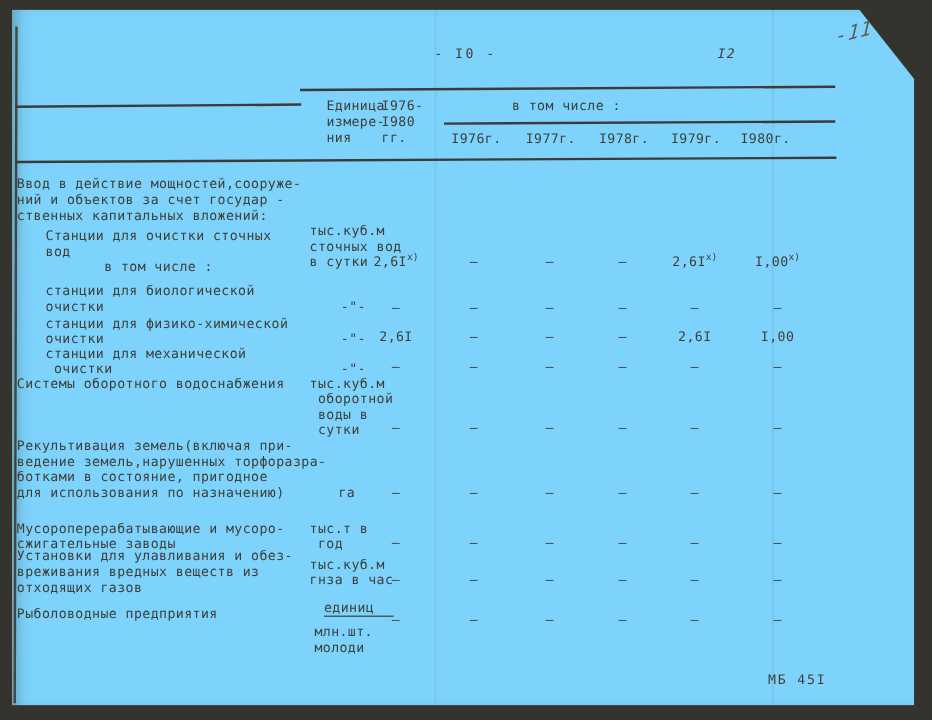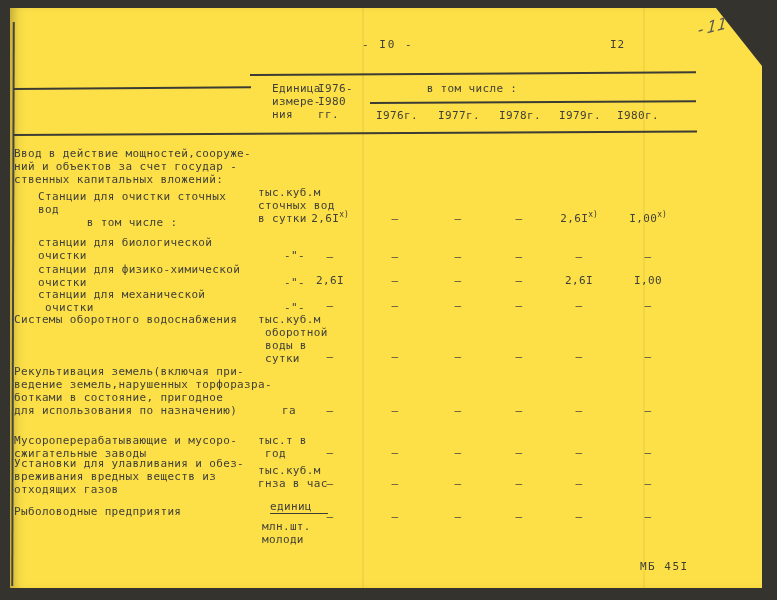--- a/index.html
+++ b/index.html
@@ -3,21 +3,21 @@
 <meta charset="utf-8">
 <style>
   html,body{margin:0;padding:0;}
   body{
     width:777px;height:600px;position:relative;overflow:hidden;
     background:#34332e;
     font-family:"DejaVu Sans Mono","Liberation Mono",monospace;
   }
   #paper{
     position:absolute;left:10px;top:8px;width:752px;height:580px;
-    background:#fde047;
+    background:#7dd3fc;
     clip-path:polygon(0 0,706px 0,752px 58px,752px 580px,0 580px);
     box-shadow:inset 10px 0 12px -7px rgba(40,40,30,.35);
     color:#3f3f39;font-size:11px;line-height:13px;letter-spacing:.35px;
   }
   .pre{white-space:pre;position:absolute;}
   
   .crease{position:absolute;top:0;bottom:0;width:2px;background:rgba(70,70,55,.07);}
   .crease.c-a{left:352px}.crease.c-b{left:633px}
   
   .vline{position:absolute;left:2px;top:14px;width:2px;height:564px;background:#45453d;transform:rotate(.15deg);}
@@ -28,21 +28,21 @@
   .rule.incl{left:360px;top:94px;width:326px;transform:rotate(-.3deg);}
   .rule.hbottom{left:3px;top:126px;width:684px;transform:rotate(-.3deg);}
   
   .h-unit{left:246px;top:74px;margin-left:16px;}
   .h-period{left:308px;top:74px;}
   .h-incl{left:462px;top:74px;transform:translateX(-50%);}
   .y{position:absolute;top:101px;transform:translateX(-50%);white-space:pre;}
   .y0{left:387px}.y1{left:449px}.y2{left:510px}.y3{left:570px}.y4{left:628px}
   
   .pn-left{left:352px;top:30px;letter-spacing:2px;}
-  .pn-right{left:600px;top:30px;letter-spacing:1px;}
+  .pn-right{left:588px;top:30px;letter-spacing:1px;font-style:italic;}
   .handwritten{
     left:686px;top:12px;font-size:16px;font-style:italic;color:#5c5c52;
     transform:rotate(-14deg) skewX(-18deg);letter-spacing:1px;
   }
   .stamp{left:630px;top:552px;letter-spacing:1.5px;}
   
   .label,.unit,.unit2{position:absolute;white-space:pre;}
   .v{position:absolute;transform:translateX(-50%);white-space:pre;}
   .v sup{font-size:8px;letter-spacing:0;}
   .c0{left:320px}.c1{left:385px}.c2{left:448px}.c3{left:509px}.c4{left:569px}.c5{left:638px}

